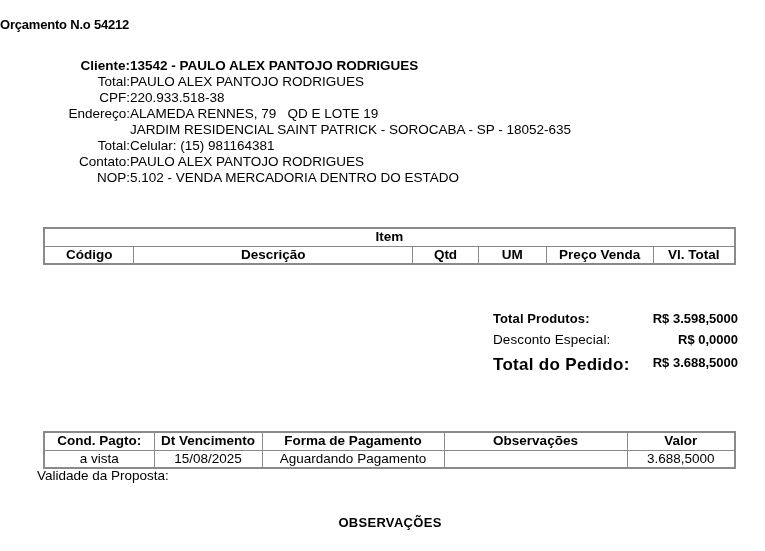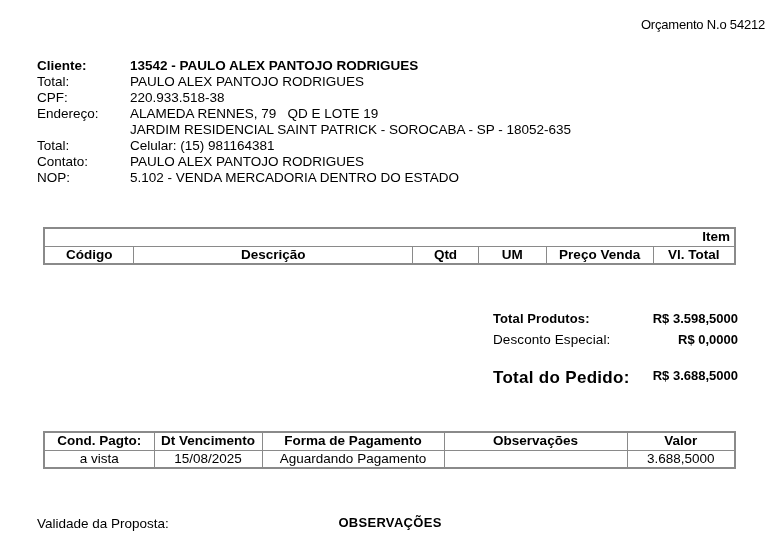--- a/index.html
+++ b/index.html
@@ -1,56 +1,56 @@
 <!DOCTYPE html>
 <html><head>
   <meta charset="utf-8">
   <style>
     * { margin: 0; padding: 0; box-sizing: border-box; }
     html, body { width: 765px; height: 551px; background: #ffffff; overflow: hidden; }
     body { position: relative; font-family: "Liberation Sans", sans-serif; color: #000; font-size: 13px; }
 
     .title {
-      position: absolute; top: 17px; left: 0; width: 765px; text-align: right;
-      font-weight: normal; font-size: 13px; letter-spacing: -0.2px;
+      position: absolute; top: 17px; left: 0; width: 765px; text-align: left;
+      font-weight: bold; font-size: 13px; letter-spacing: -0.2px;
     }
 
-    .info { position: absolute; top: 58px; left: 37px; }
+    .info { position: absolute; top: 58px; left: 37px; text-align: right; }
     .info-row { display: flex; height: 16px; line-height: 16px; font-size: 13.5px; }
     .info-row .lbl { width: 93px; }
     .info-row .val { white-space: pre; }
     .info-row.bold .lbl, .info-row.bold .val { font-weight: bold; }
 
     table.grid {
       position: absolute; border-collapse: collapse; left: 43px; width: 693px;
       border: 2px solid #8a8a8a; font-size: 13.5px;
     }
     table.grid td, table.grid th {
       border: 1px solid #8a8a8a; padding: 0 4px; height: 18px; line-height: 16px; white-space: nowrap;
     }
     table.grid th { font-weight: bold; }
     .c { text-align: center; }
     .l { text-align: center; }
     .r { text-align: right; }
 
     #items { top: 227px; }
-    #items th.item-title { text-align: right; padding-left: 4px; }
+    #items th.item-title { text-align: center; padding-left: 4px; }
 
     #payments { top: 431px; }
 
     .totals { position: absolute; left: 493px; top: 311px; width: 245px; }
     .tot-row { display: flex; justify-content: space-between; align-items: baseline; height: 21px; }
     .tot-row .tl { font-family: Liberation Sans, sans-serif; font-weight: bold; font-size: 13px; letter-spacing: 0.1px; }
     .tot-row .tv { font-weight: bold; font-size: 13px; }
     .tot-row.plain .tl { font-family: "Liberation Sans", sans-serif; font-weight: normal; font-size: 13.5px; }
-    .tot-row.grand { height: 28px; margin-top: 15px; gap: 22px; }
+    .tot-row.grand { height: 28px; margin-top: 2px; gap: 22px; }
     .tot-row.grand .tl { font-size: 17px; letter-spacing: 0.3px; }
     .tot-row.grand .tv { font-size: 13px; position: relative; top: -3px; }
 
-    .validade { position: absolute; left: 37px; top: 516px; font-size: 13.5px; }
+    .validade { position: absolute; left: 37px; top: 468px; font-size: 13.5px; }
     .obs-title { position: absolute; top: 515px; left: 0; width: 780px; text-align: center; font-weight: bold; font-size: 13px; letter-spacing: 0.3px; }
   </style>
 </head>
 <body>
 
 <div class="title">Orçamento N.o 54212</div>
 
 <div class="info">
   <div class="info-row bold">
     <span class="lbl">Cliente:</span>

